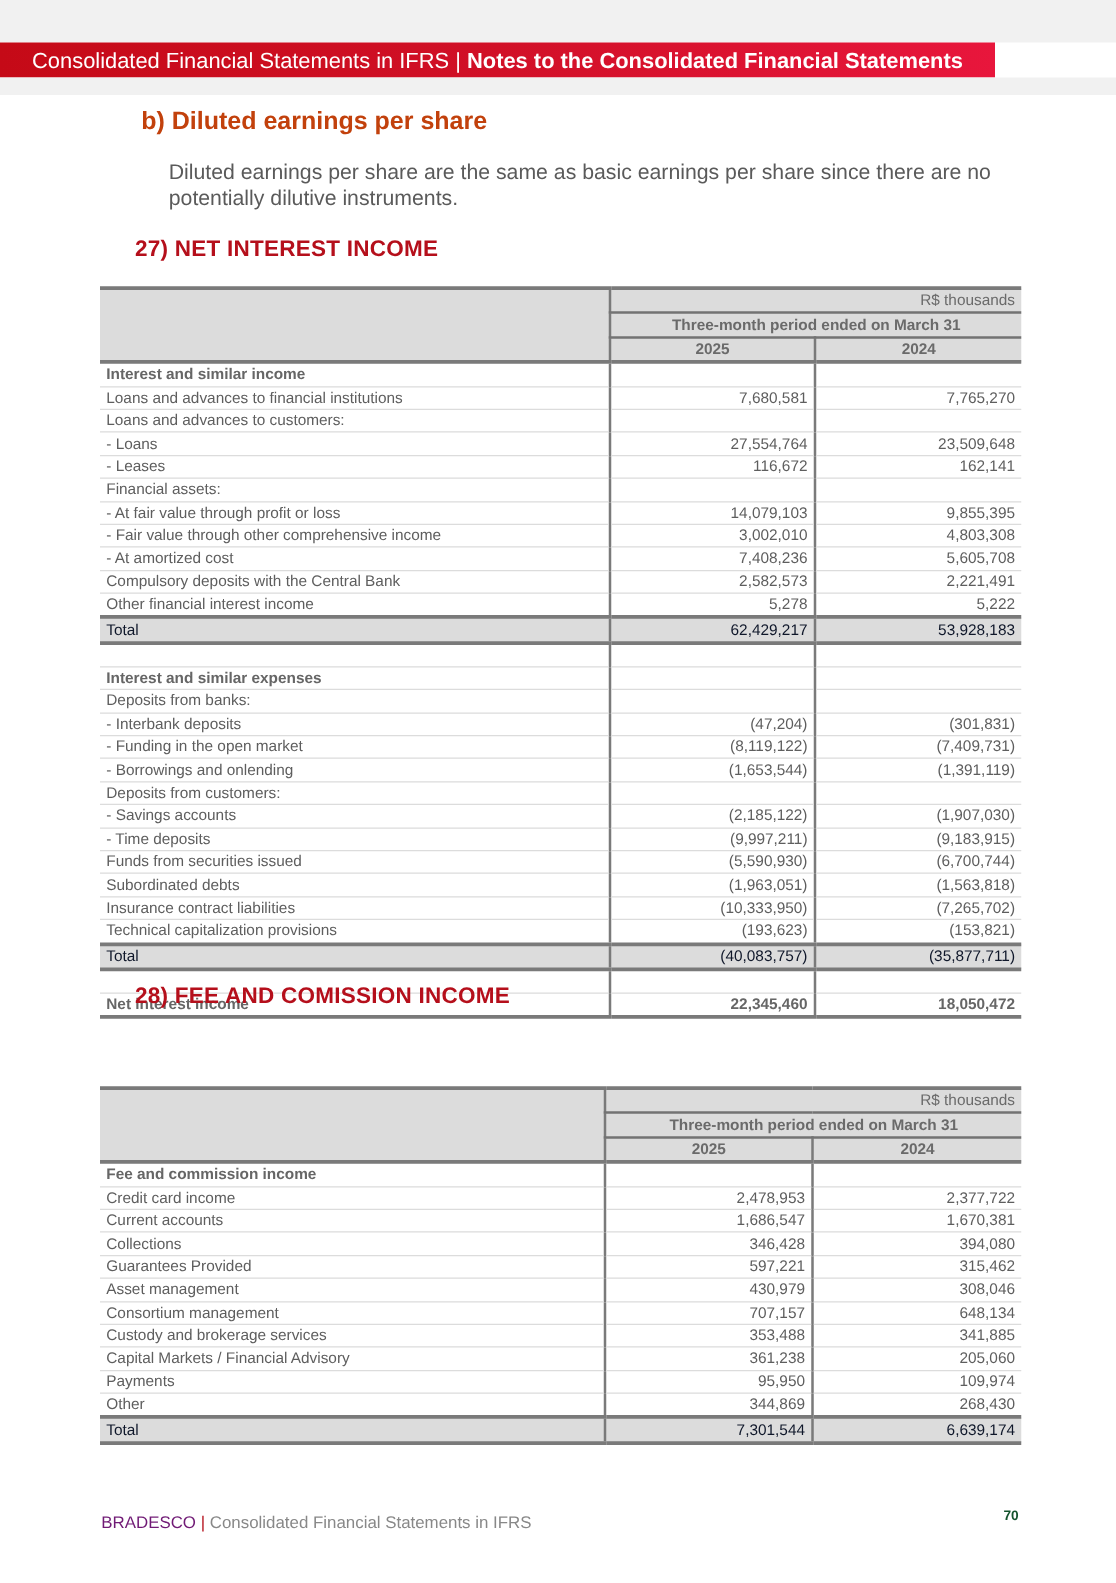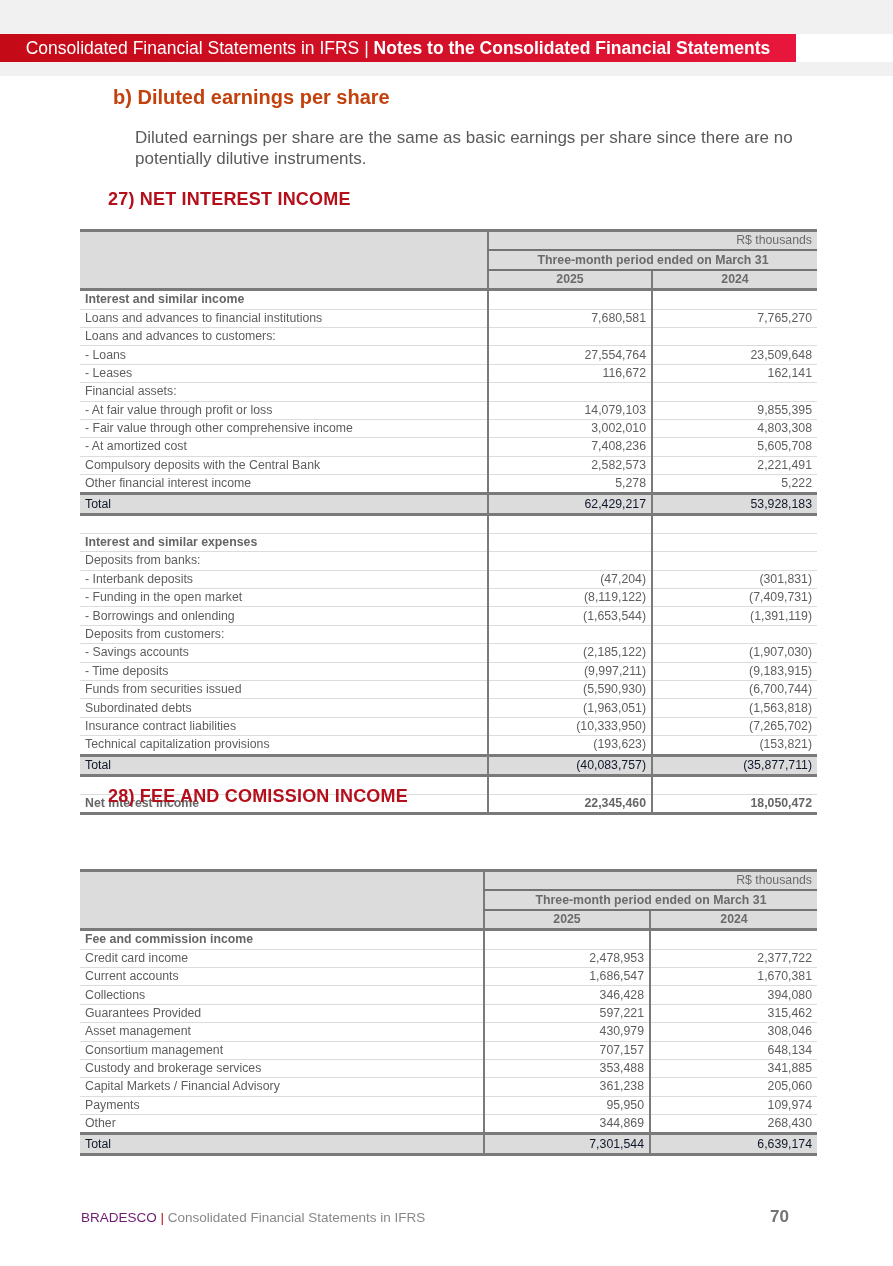--- a/index.html
+++ b/index.html
@@ -50,22 +50,22 @@
   table.fin tr.total td { background: #dcdcdc; font-weight: normal; color: #0f172a; border-top: 3px solid #7a7a7a; border-bottom: 3px solid #7a7a7a; }
   table.fin tr.final td { font-weight: bold; color: #666; border-bottom: 3px solid #7a7a7a; }
   table.fin tr.spacer td { height: 17px; }
 
   .footer {
     position: absolute; left: 81px; top: 1210px; font-size: 13.5px; color: #888;
   }
   .footer .brand { color: #701a75; font-weight: normal; }
   .footer .sep { color: #b50f1b; }
   .page-num {
-    position: absolute; right: 104px; top: 1207px;
-    color: #737373; font-size: 17px; font-weight: bold;
+    position: absolute; right: 78px; top: 1207px;
+    color: #14532d; font-size: 11px; font-weight: bold;
   }
 </style>
 </head>
 <body>
 
 <div class="top-gray"></div>
 <div class="banner">
   <span>Consolidated Financial Statements in IFRS</span>
   <span>|</span>
   <span class="strong">Notes to the Consolidated Financial Statements</span>

